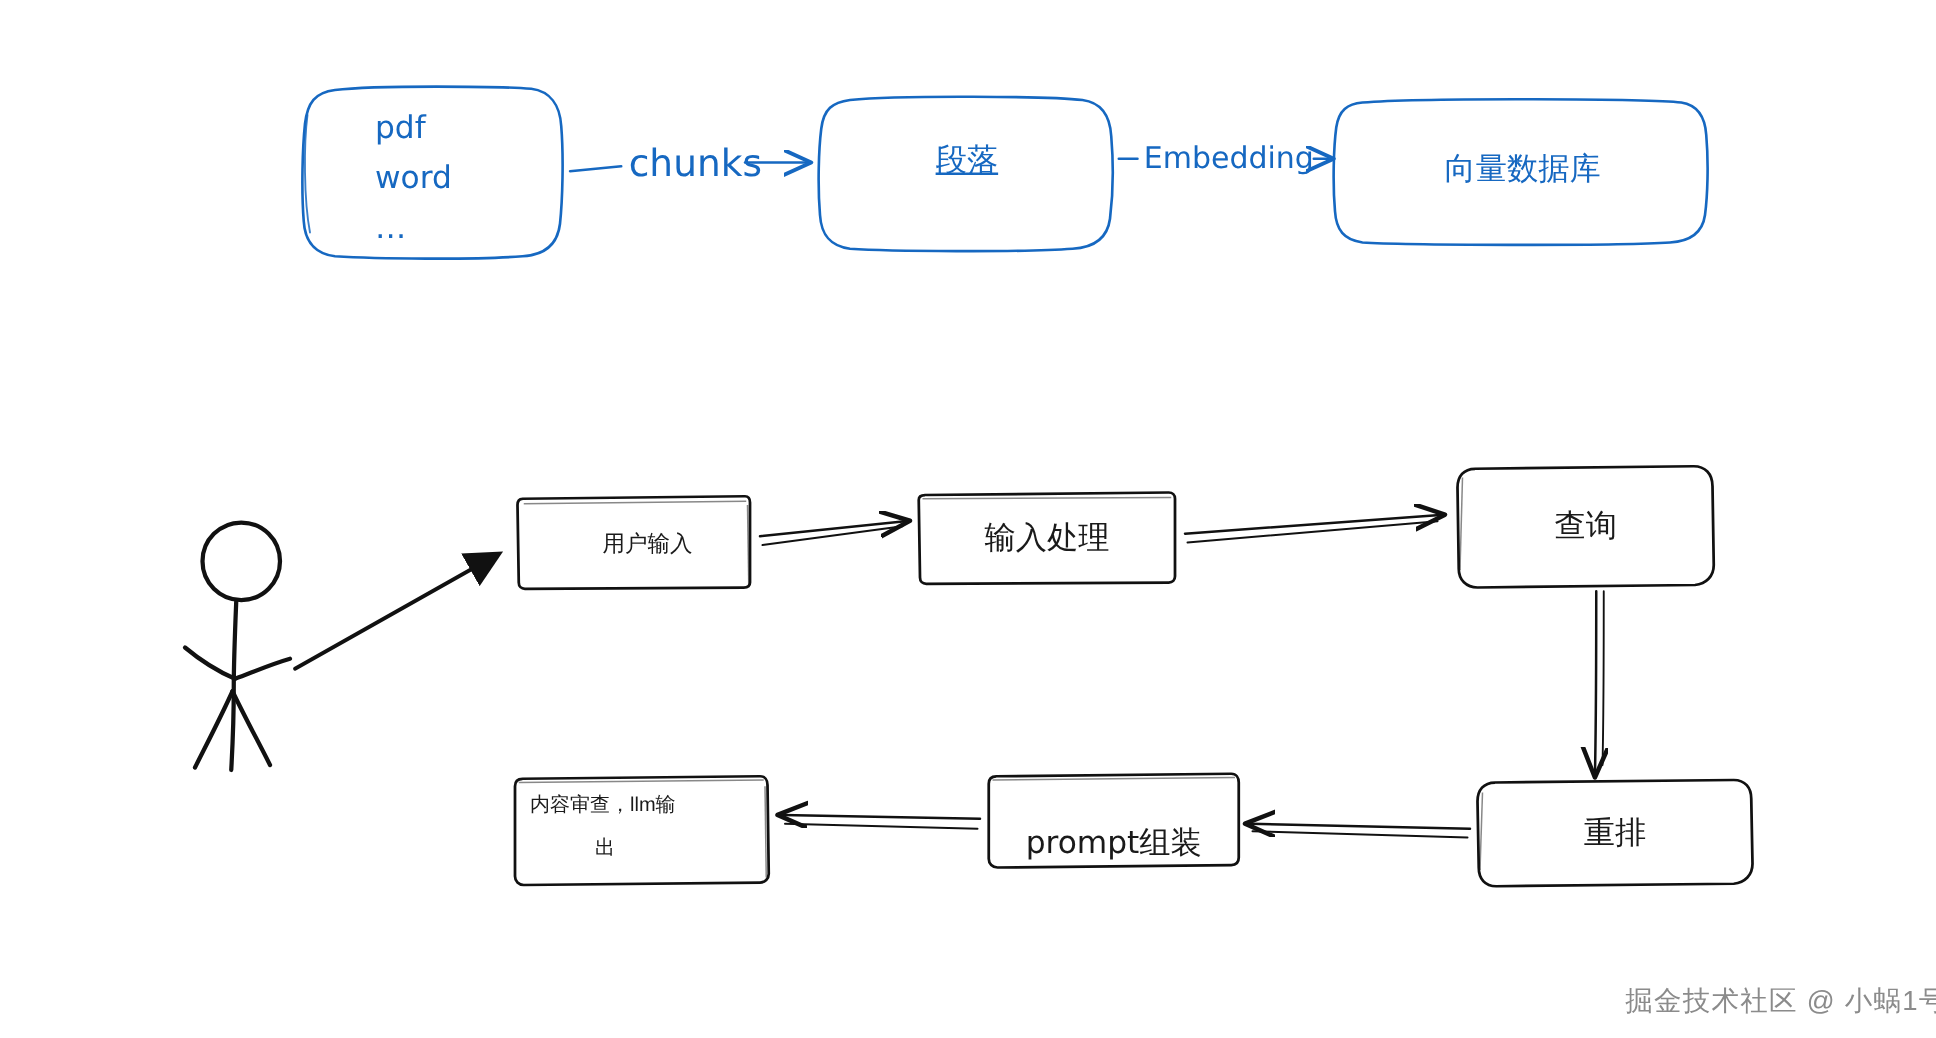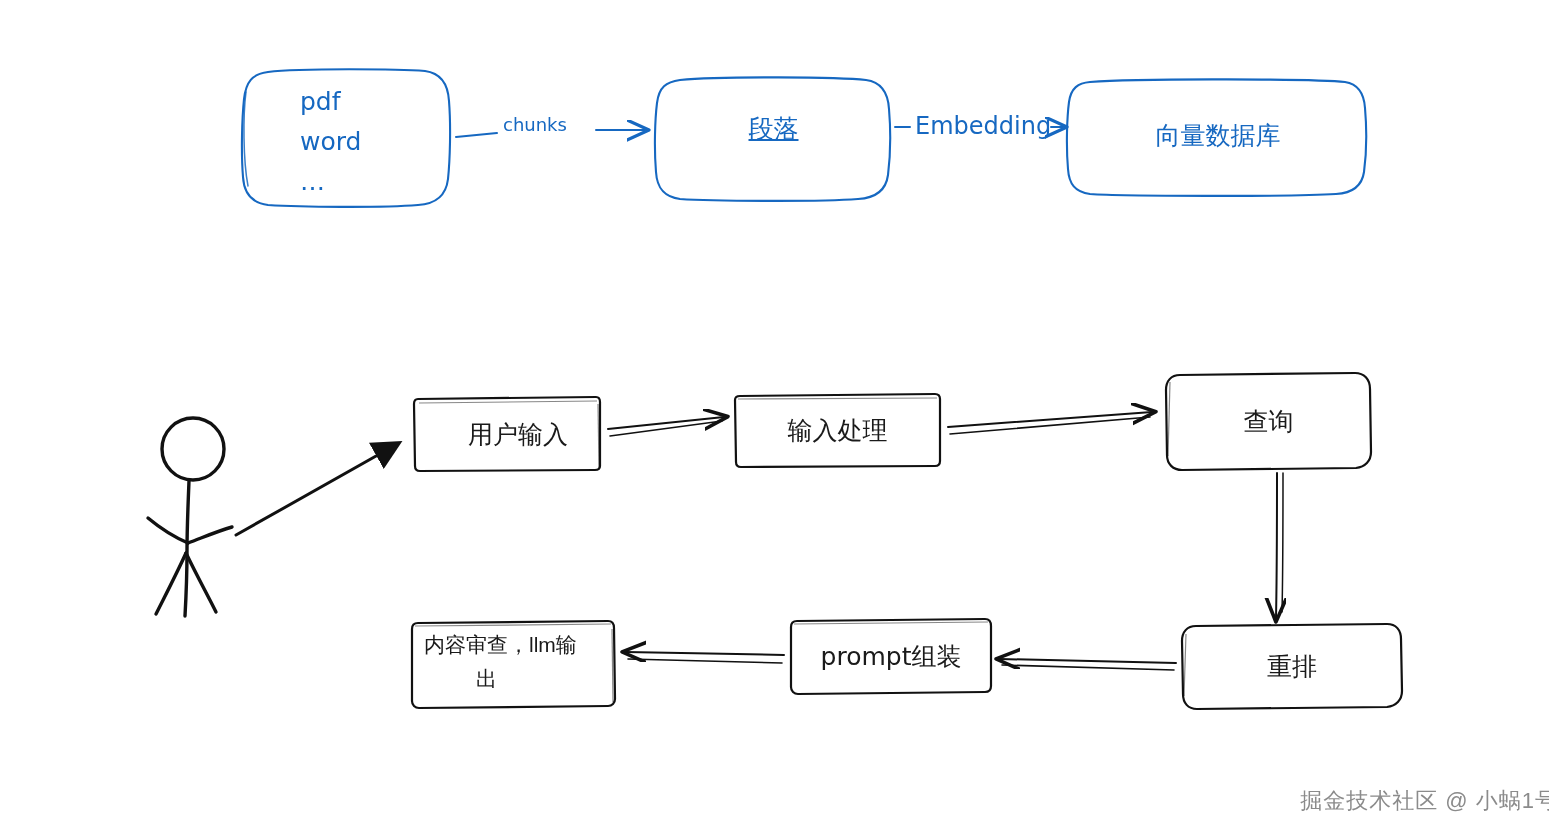--- a/index.html
+++ b/index.html
@@ -166,34 +166,34 @@
   <div class="node-label blue-text" style="left:300px; top:85px; width:140px; height:105px; display:block; text-align:left; font-size:25px; font-family:'DejaVu Sans', sans-serif;">
     <div style="margin-bottom:6px;">pdf</div>
     <div style="margin-bottom:6px;">word</div>
     <div>…</div>
   </div>
 
   <div class="node-label blue-text" style="left:656px; top:105px; width:235px; height:48px; font-size:25px;text-decoration:underline;">段落</div>
 
   <div class="node-label blue-text" style="left:1068px; top:112px; width:300px; height:48px; font-size:25px;text-align:right;">向量数据库</div>
 
-  <div class="edge-label" style="left:503px; top:114px; font-size:18px; font-family:'DejaVu Sans', sans-serif;">chunks</div>
+  <div class="edge-label" style="left:503px; top:114px; font-size:30px; font-family:'DejaVu Sans', sans-serif;">chunks</div>
 
   <div class="edge-label" style="left:915px; top:112px; font-size:24px; font-family:'DejaVu Sans', sans-serif;">Embedding</div>
 
-  <div class="node-label" style="left:414px; top:411px; width:208px; height:48px; font-size:25px;">用户输入</div>
+  <div class="node-label" style="left:414px; top:411px; width:208px; height:48px; font-size:18px;">用户输入</div>
 
   <div class="node-label" style="left:735px; top:407px; width:205px; height:48px; font-size:25px;">输入处理</div>
 
   <div class="node-label" style="left:1166px; top:398px; width:205px; height:48px; font-size:25px;">查询</div>
 
   <div class="node-label" style="left:1182px; top:643px; width:220px; height:48px; font-size:25px;">重排</div>
 
-  <div class="node-label" style="left:791px; top:633px; width:200px; height:48px; font-size:25px; font-family:'DejaVu Sans', sans-serif;">prompt组装</div>
+  <div class="node-label" style="left:791px; top:650px; width:200px; height:48px; font-size:25px; font-family:'DejaVu Sans', sans-serif;">prompt组装</div>
 
-  <div class="node-label" style="left:412px; top:628px; width:203px; height:76px; display:block; text-align:left; padding-left:12px; box-sizing:border-box; font-size:21px;">
+  <div class="node-label" style="left:412px; top:628px; width:203px; height:76px; display:block; text-align:left; padding-left:12px; box-sizing:border-box; font-size:16px;">
     <div style="line-height:34px;">内容审查，llm输</div>
     <div style="line-height:34px; padding-left:52px;">出</div>
   </div>
 
   <div class="watermark">掘金技术社区 @ 小蜗1号</div>
 
 </div>
 
 </body></html>

